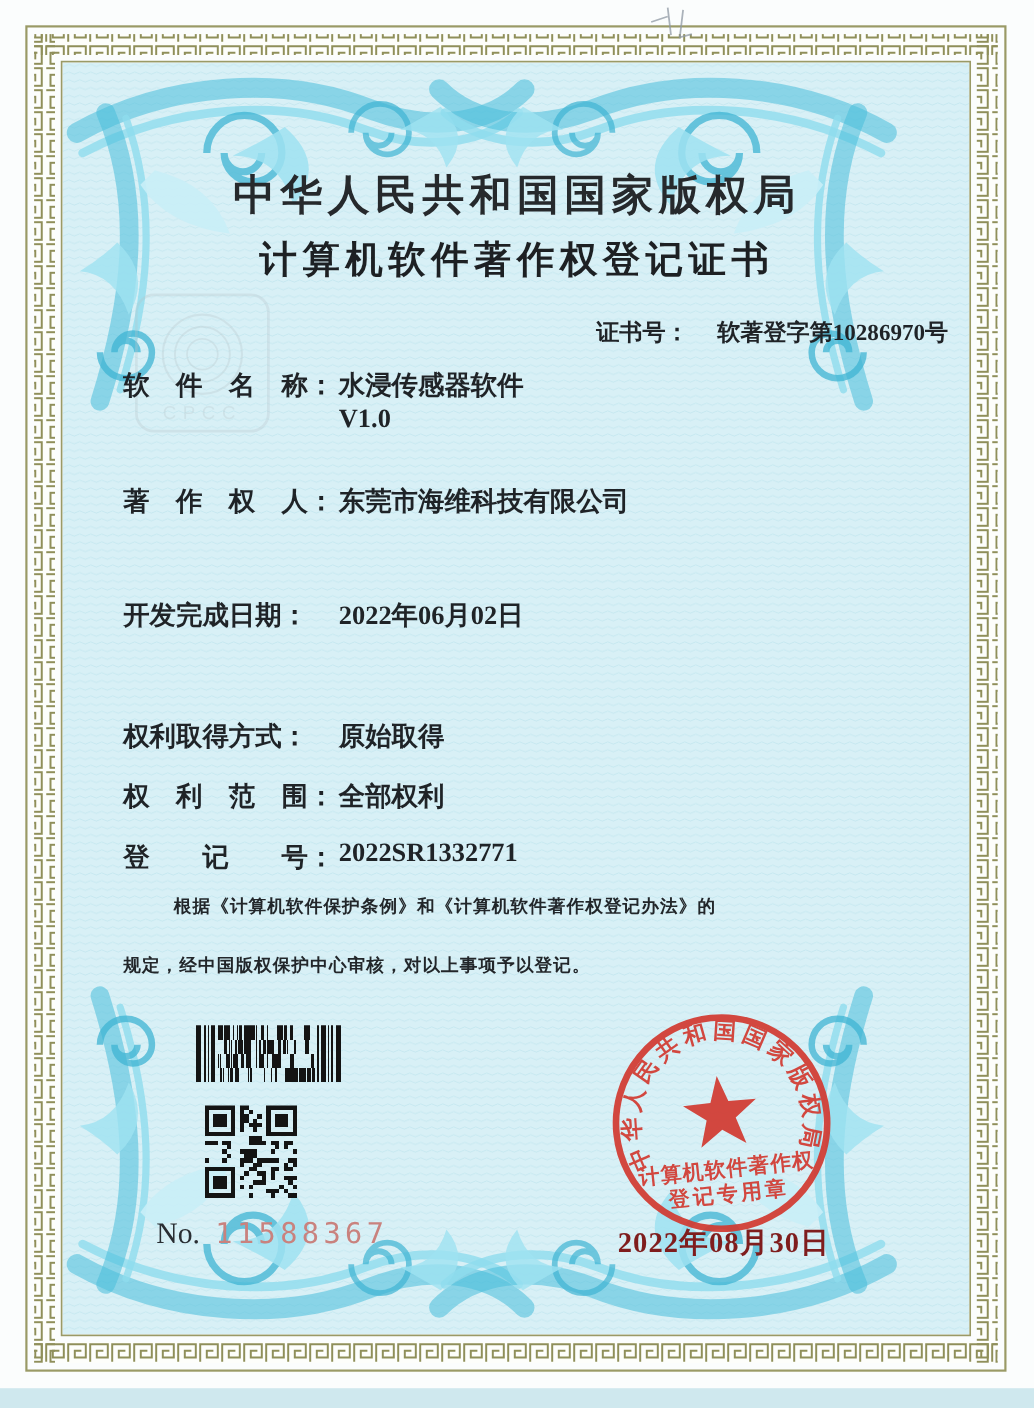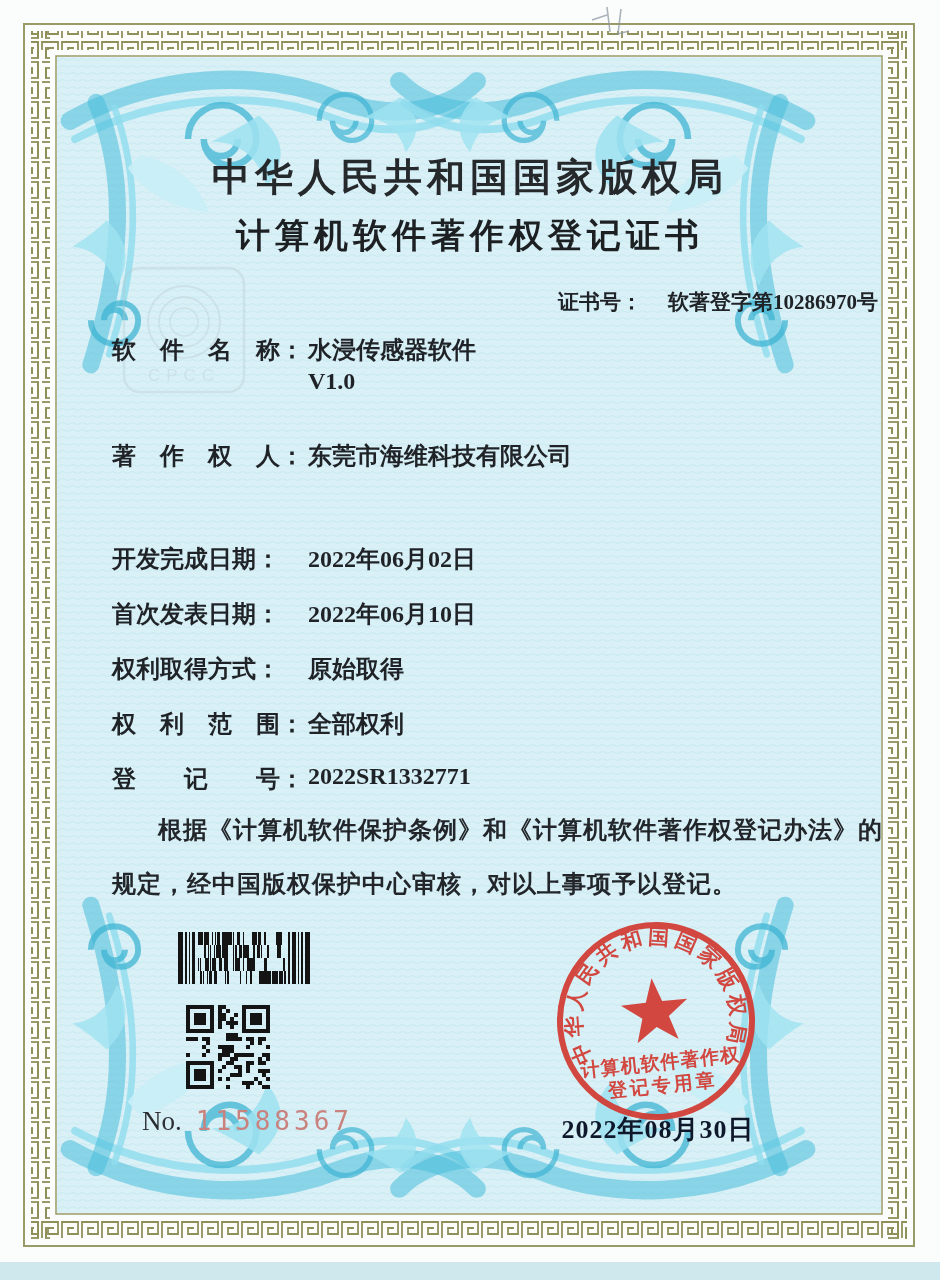--- a/index.html
+++ b/index.html
@@ -5,34 +5,34 @@
   html,body{margin:0;padding:0;}
   body{width:940px;height:1280px;background:#fbfdfd;overflow:hidden;
        font-family:"Liberation Serif","DejaVu Serif",serif;}
   .page{position:relative;width:829px;height:1280px;}
   .deco{position:absolute;left:0;top:0;}
   .txt{position:absolute;color:#1f2327;white-space:pre;}
   .authority{left:0;top:152px;width:940px;text-align:center;
              font-size:38px;font-weight:bold;letter-spacing:5px;color:#26292c;}
   .main-title{left:0;top:213px;width:940px;text-align:center;
               font-size:34px;font-weight:bold;letter-spacing:5px;color:#1d2023;}
-  .certno{left:0;top:288px;width:862px;text-align:right;font-size:21px;font-weight:bold;margin-left:16px;}
+  .certno{left:0;top:288px;width:862px;text-align:right;font-size:21px;font-weight:bold;}
   .certno .gap{display:inline-block;width:26px;}
   .row{position:absolute;left:112px;font-size:24px;font-weight:bold;color:#1f2327;white-space:pre;}
   .row .lbl{display:inline-block;width:196px;}
   .row .val{position:absolute;left:196px;white-space:pre;}
   .v2{position:absolute;left:308px;font-size:24px;font-weight:bold;color:#1f2327;}
-  .stmt{position:absolute;left:112px;width:760px;font-size:24px;font-weight:bold;
+  .stmt{position:absolute;left:112px;width:760px;font-size:16px;font-weight:bold;
         color:#22262a;letter-spacing:1px;white-space:pre;}
   .stmt.indent{text-indent:46px;}
   .serial{position:absolute;left:142px;top:1106px;font-size:27px;color:#2a2e33;}
   .serial .num{font-family:"DejaVu Sans Mono",monospace;font-size:26px;color:#c9827e;
                letter-spacing:4px;margin-left:14px;font-weight:normal;}
   .issue-date{position:absolute;left:540px;top:1112px;width:236px;text-align:center;
-              font-size:26px;font-weight:bold;color:#0f172a;letter-spacing:1px;}
+              font-size:26px;font-weight:bold;color:#7f1d1d;letter-spacing:1px;}
   .barcode-box{position:absolute;left:178px;top:932px;}
   .qr-box{position:absolute;left:186px;top:1005px;}
   .seal-box{position:absolute;left:551px;top:916px;opacity:.93;}
 </style>
 </head>
 <body>
 
 <div class="page">
 
   <svg class="deco" width="940" height="1280" aria-hidden="true">
@@ -102,21 +102,20 @@
   </svg>
 
   <div class="txt authority">中华人民共和国国家版权局</div>
   <div class="txt main-title">计算机软件著作权登记证书</div>
   <div class="txt certno"><span>证书号：</span><span class="gap"></span><span>软著登字第10286970号</span></div>
 
   <div class="row" style="top:334px"><span class="lbl">软　件　名　称：</span><span class="val">水浸传感器软件</span></div>
   <div class="v2" style="top:368px">V1.0</div>
   <div class="row" style="top:440px"><span class="lbl">著　作　权　人：</span><span class="val">东莞市海维科技有限公司</span></div>
   <div class="row" style="top:543px"><span class="lbl">开发完成日期：</span><span class="val">2022年06月02日</span></div>
-  <div class="row" style="top:598px"><span class="lbl">首次发表日期：</span><span class="val">2022年06月10日</span></div>
   <div class="row" style="top:653px"><span class="lbl">权利取得方式：</span><span class="val">原始取得</span></div>
   <div class="row" style="top:708px"><span class="lbl">权　利　范　围：</span><span class="val">全部权利</span></div>
   <div class="row" style="top:763px"><span class="lbl">登　　记　　号：</span><span class="val">2022SR1332771</span></div>
 
   <div class="stmt indent" style="top:814px">根据《计算机软件保护条例》和《计算机软件著作权登记办法》的</div>
   <div class="stmt" style="top:868px">规定，经中国版权保护中心审核，对以上事项予以登记。</div>
 
   <div class="barcode-box">
     <svg id="barcode-svg" width="132" height="52" viewBox="0 0 132 52" shape-rendering="crispEdges">
         <rect x="0" y="0" width="5" height="52" fill="#141414"></rect>

